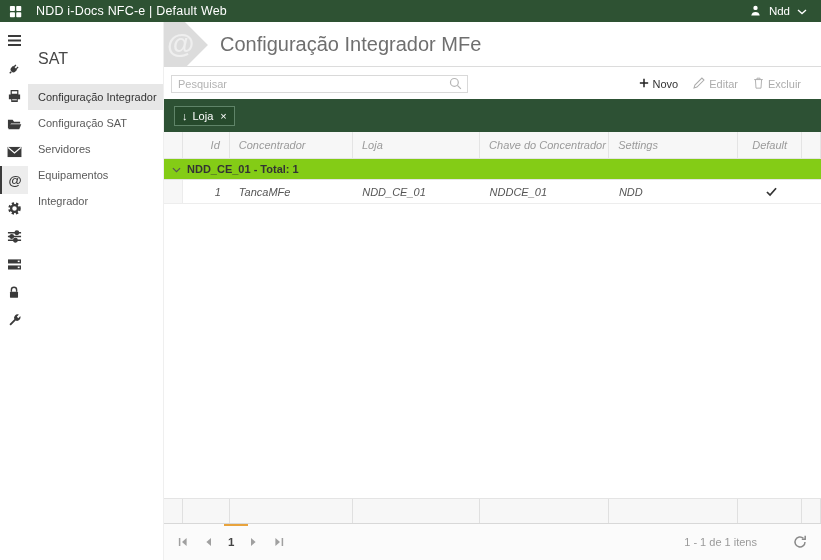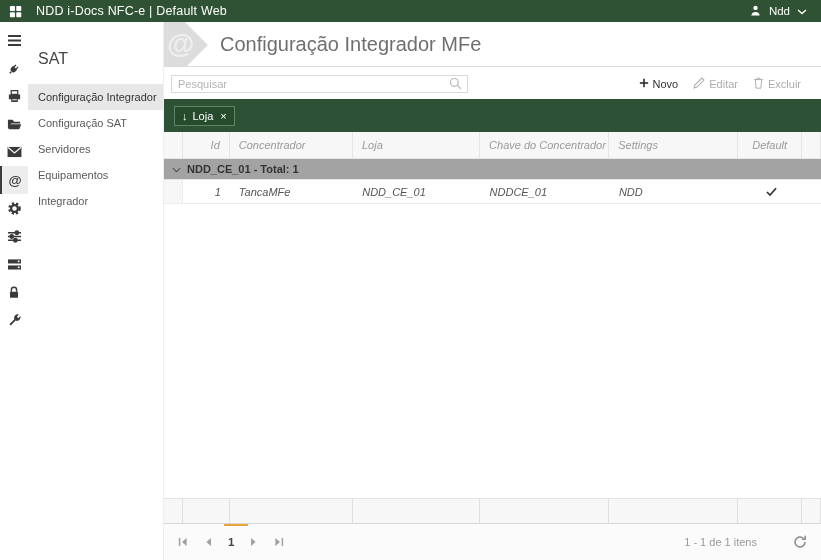--- a/index.html
+++ b/index.html
@@ -57,21 +57,21 @@
   .c0 { width:16px; } .c1 { width:47px; } .c2 { width:124px; } .c3 { width:128px; }
   .c4 { width:130px;text-align:right; } .c5 { width:130px; } .c6 { width:64px; } .c7 { flex:1; }
   .cell { padding:0 9px; font-size:11px; display:flex; align-items:center; overflow:hidden; white-space:nowrap;font-style:italic; }
 
   .hdr-row { height:27px; background:#f7f7f7; border-bottom:1px solid #e4e4e4; color:#9a9a9a; }
   .hdr-row .cell { border-right:1px solid #e4e4e4; cursor:pointer; }
   .hdr-row .cell:first-child { border-right:1px solid #e4e4e4; }
   .num { justify-content:flex-end; }
   .ctr { justify-content:center; }
 
-  .group-row { height:21px; display:flex; align-items:center; gap:6px; padding-left:8px; border-bottom:1px solid #e4e4e4; font-size:11px; font-weight:bold; color:#333; background:#a3a3a3; cursor:pointer; }
+  .group-row { height:21px; display:flex; align-items:center; gap:6px; padding-left:8px; border-bottom:1px solid #e4e4e4; font-size:11px; font-weight:bold; color:#333; background:#84cc16; cursor:pointer; }
 
   .data-row { height:24px; background:#fff; border-bottom:1px solid #ededed; color:#555; cursor:pointer; }
   .data-row .c0 { background:#f7f7f7; border-right:1px solid #ececec; height:100%; }
 
   .filler { flex:1; background:#fff; }
 
   .footer-strip { height:26px; background:#f7f7f7; border-top:1px solid #e4e4e4; border-bottom:1px solid #d8d8d8; }
   .footer-strip .cell { border-right:1px solid #e0e0e0; height:100%; }
 
   .pager { height:36px; background:#fbfbfb; display:flex; align-items:center; padding:0 14px; position:relative; flex-shrink:0; }

